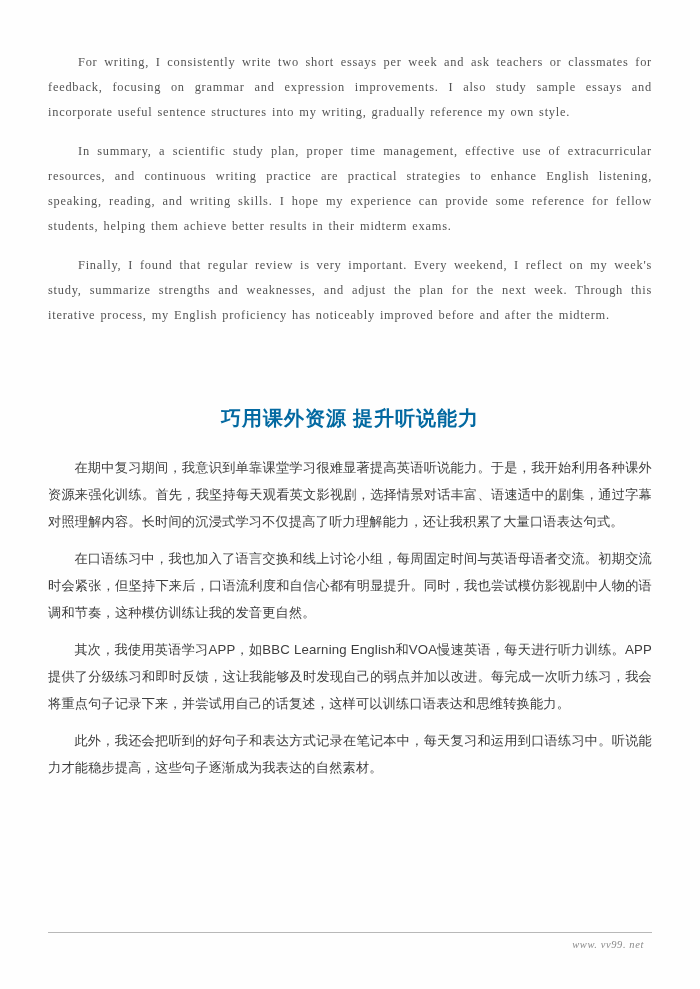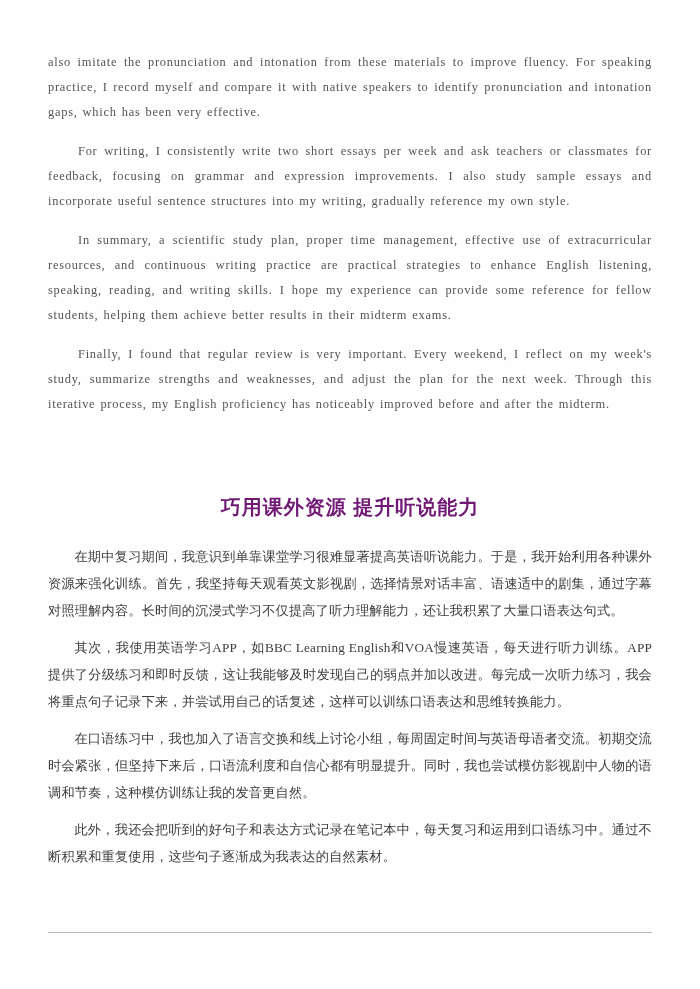--- a/index.html
+++ b/index.html
@@ -65,31 +65,31 @@
   }
   p.en.indent {
     text-indent: 30px;
   }
 
   
   h1.cn-title {
     margin: 0;
     padding: 63px 0 22px 0;
     text-align: center;
-    font-family: Liberation Sans, sans-serif;
+    font-family: Liberation Serif, serif;
     font-weight: 700;
     font-size: 20px;
     letter-spacing: 1px;
-    color: #701a75;
+    color: #0369a1;
   }
 
   
   p.cn {
     margin: 0 0 10px 0;
-    font-family: Liberation Serif, serif;
+    font-family: Liberation Sans, sans-serif;
     font-size: 13.2px;
     line-height: 27px;
     text-align: justify;
     text-align-last: left;
     text-indent: 2em;
     color: #3d3d3d;
     letter-spacing: 0.2px;
   }
 
   
@@ -118,34 +118,34 @@
 </style>
 </head>
 <body>
 
 <div id="page">
 
 
   <div class="content">
 
     <section class="en-block">
-      <p class="en">also imitate the pronunciation and intonation from these materials to improve fluency. For speaking practice, I record myself and compare it with native speakers to identify pronunciation and intonation gaps, which has been very effective.</p>
       <p class="en indent">For writing, I consistently write two short essays per week and ask teachers or classmates for feedback, focusing on grammar and expression improvements. I also study sample essays and incorporate useful sentence structures into my writing, gradually reference my own style.</p>
       <p class="en indent">In summary, a scientific study plan, proper time management, effective use of extracurricular resources, and continuous writing practice are practical strategies to enhance English listening, speaking, reading, and writing skills. I hope my experience can provide some reference for fellow students, helping them achieve better results in their midterm exams.</p>
       <p class="en indent">Finally, I found that regular review is very important. Every weekend, I reflect on my week's study, summarize strengths and weaknesses, and adjust the plan for the next week. Through this iterative process, my English proficiency has noticeably improved before and after the midterm.</p>
     </section>
 
     <section>
       <h1 class="cn-title">巧用课外资源 提升听说能力</h1>
 
       <p class="cn">在期中复习期间，我意识到单靠课堂学习很难显著提高英语听说能力。于是，我开始利用各种课外资源来强化训练。首先，我坚持每天观看英文影视剧，选择情景对话丰富、语速适中的剧集，通过字幕对照理解内容。长时间的沉浸式学习不仅提高了听力理解能力，还让我积累了大量口语表达句式。</p>
+      <p class="cn">在口语练习中，我也加入了语言交换和线上讨论小组，每周固定时间与英语母语者交流。初期交流时会紧张，但坚持下来后，口语流利度和自信心都有明显提升。同时，我也尝试模仿影视剧中人物的语调和节奏，这种模仿训练让我的发音更自然。</p>
       <p class="cn">其次，我使用英语学习APP，如BBC  Learning  English和VOA慢速英语，每天进行听力训练。APP提供了分级练习和即时反馈，这让我能够及时发现自己的弱点并加以改进。每完成一次听力练习，我会将重点句子记录下来，并尝试用自己的话复述，这样可以训练口语表达和思维转换能力。</p>
-      <p class="cn">在口语练习中，我也加入了语言交换和线上讨论小组，每周固定时间与英语母语者交流。初期交流时会紧张，但坚持下来后，口语流利度和自信心都有明显提升。同时，我也尝试模仿影视剧中人物的语调和节奏，这种模仿训练让我的发音更自然。</p>
-      <p class="cn">此外，我还会把听到的好句子和表达方式记录在笔记本中，每天复习和运用到口语练习中。通过不断积累和重复使用，这些句子逐渐成为我表达的自然素材。</p>
+      <p class="cn">此外，我还会把听到的好句子和表达方式记录在笔记本中，每天复习和运用到口语练习中。听说能力才能稳步提高，这些句子逐渐成为我表达的自然素材。</p>
     </section>
 
   </div>
 
   <div class="footer">
     <div class="footer-rule"></div>
+    <div class="footer-url">www. vv99. net</div>
   </div>
 
 </div>
 
 </body></html>

